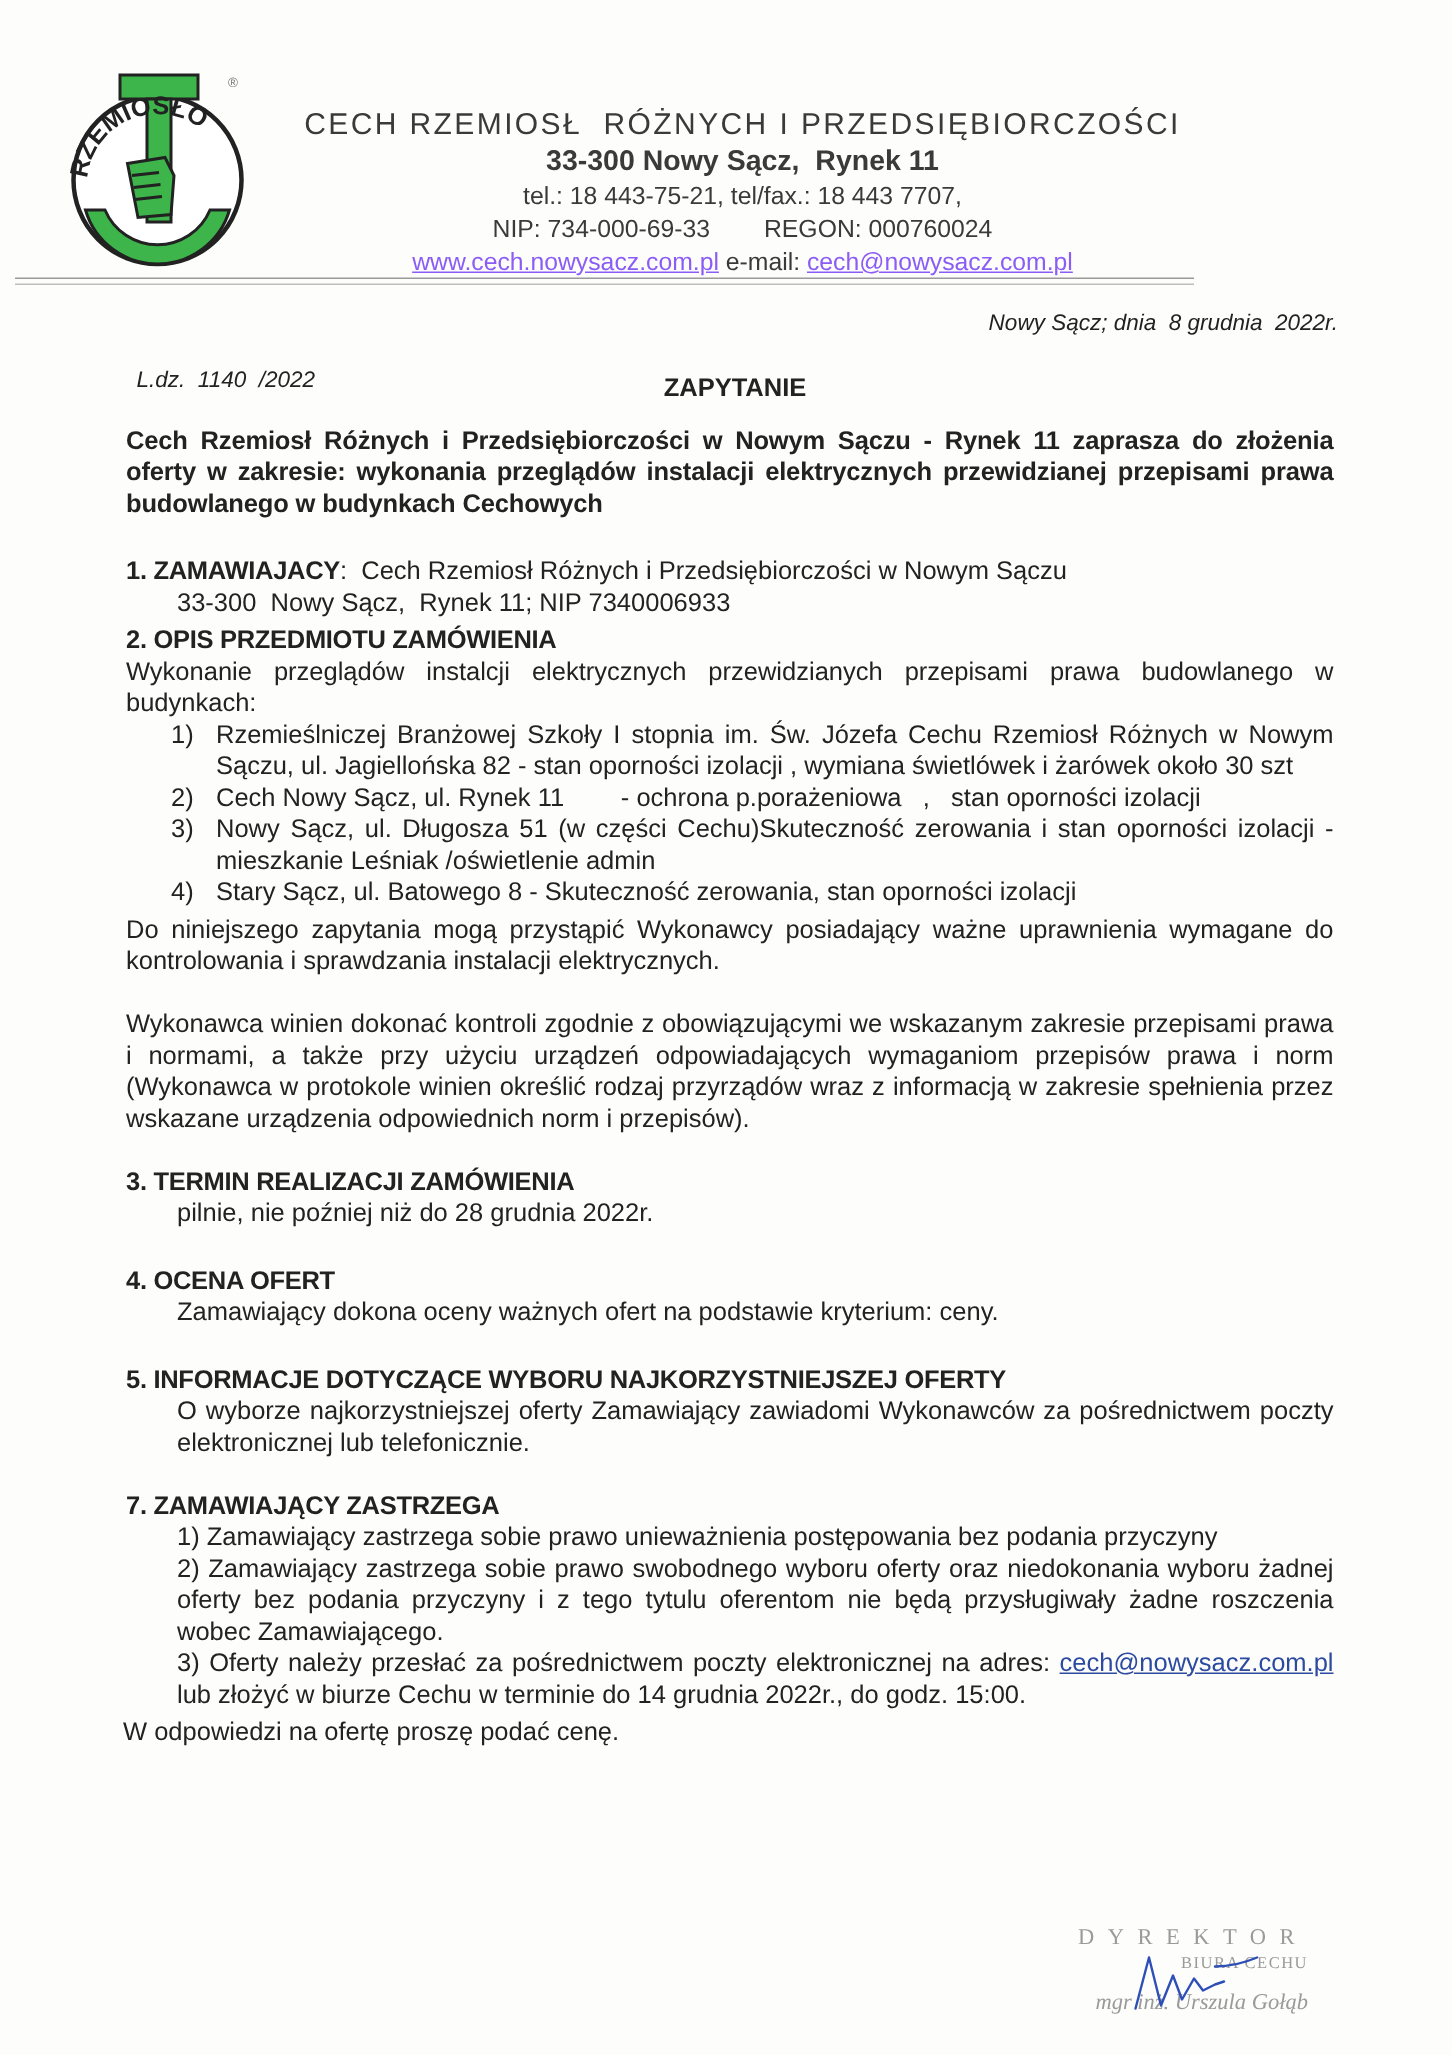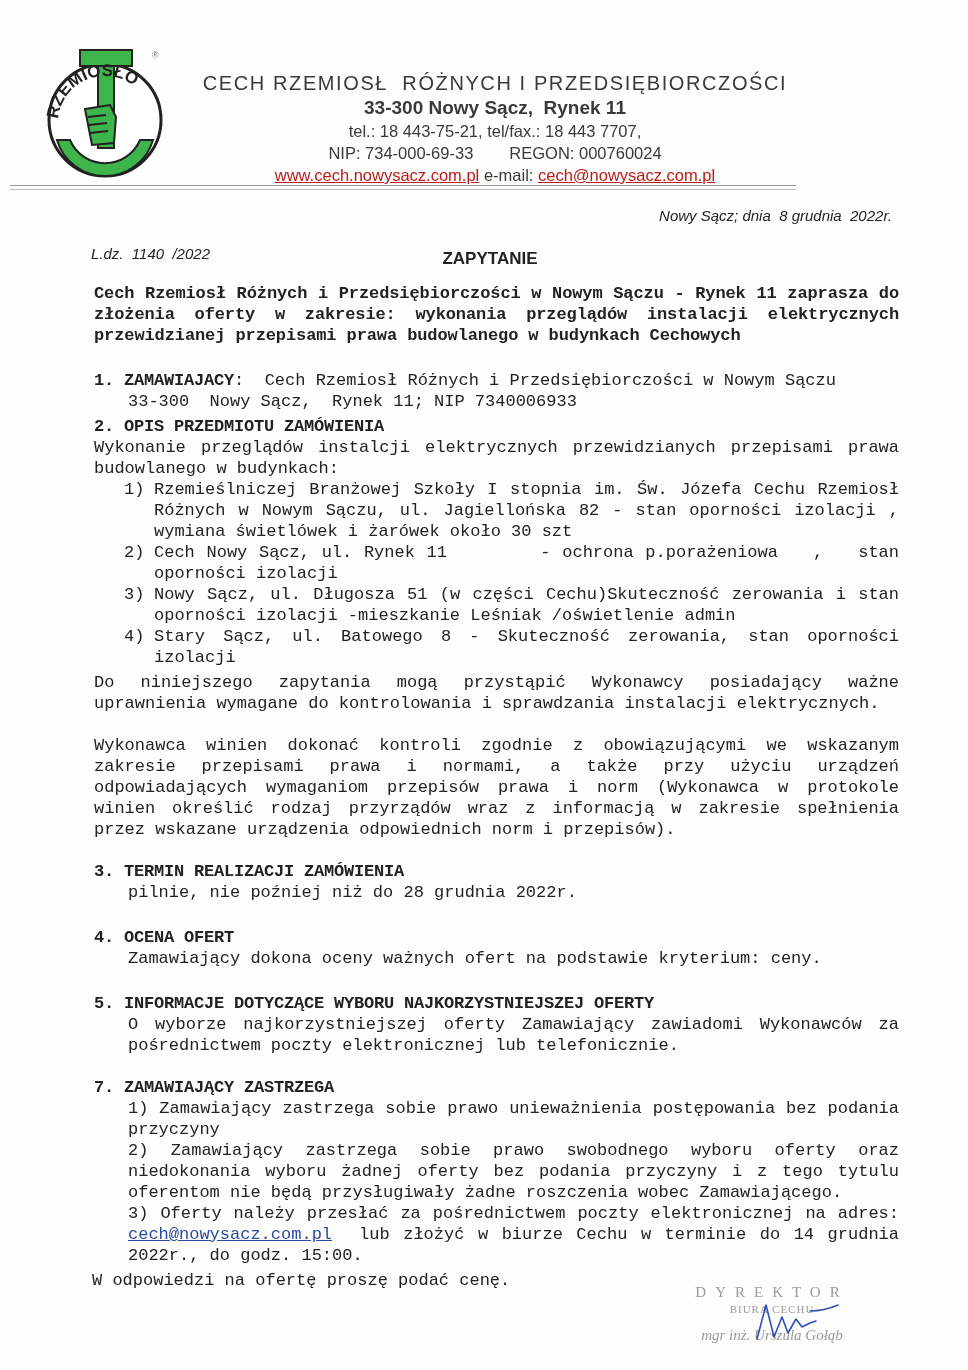--- a/index.html
+++ b/index.html
@@ -9,44 +9,44 @@
   }
   .page { position: absolute; left: 0; top: 0; width: 968px; height: 1370px; }
   
   .logo { position: absolute; left: 40px; top: 45px; width: 130px; height: 135px; }
   .reg-mark { position: absolute; left: 152px; top: 50px; font-size: 9px; color: #777; }
   .hdr { position: absolute; left: 190px; top: 72px; width: 610px; text-align: center; color: #3a3a3a; }
   .hdr .org { font-size: 20px; font-weight: normal; letter-spacing: 1.6px; margin-left: 0px; }
   .hdr .addr { font-size: 19px; font-weight: bold; margin-top: 2px; }
   .hdr .line { font-size: 16.5px; margin-top: 3px; }
   .hdr .nip-regon span + span { margin-left: 36px; margin-top: 35px; }
-  .hdr a { color: #b91c1c; text-decoration: underline; }
+  .hdr a { color: #8b5cf6; text-decoration: underline; }
   .rule { position: absolute; left: 10px; top: 185px; width: 786px; height: 3px;
           border-top: 1px solid #9a9a9a; border-bottom: 1px solid #bdbdbd; }
   
   .ref { position: absolute; left: 91px; top: 207px; font-size: 15px; font-style: italic; margin-top: 38px; }
   .date { position: absolute; right: 76px; top: 207px; font-size: 15px; font-style: italic; }
   .title { position: absolute; left: 0; width: 980px; top: 249px; text-align: center; font-size: 17px; font-weight: bold; }
   
-  .body { position: absolute; left: 94px; top: 283px; width: 805px; font-size: 17px; line-height: 21px; font-family: Liberation Mono, monospace; }
+  .body { position: absolute; left: 84px; top: 283px; width: 805px; font-size: 17px; line-height: 21px; }
   .intro { font-weight: bold; text-align: justify; letter-spacing: -0.1px; }
   .sec-h { font-weight: bold; letter-spacing: -0.2px; }
   .indent { padding-left: 34px; }
   .just { text-align: justify; }
   p { margin: 0; }
   ol.plain { list-style: none; margin: 0; padding: 0 0 0 30px; }
   ol.plain li { position: relative; padding-left: 30px; text-align: justify; }
   ol.plain li .num { position: absolute; left: 0; top: 0; }
   a.mail { color: #2b4aa0; text-decoration: underline; }
   .mt6 { margin-top: 4px; }
   .mt10 { margin-top: 24px; }
   .mt20 { margin-top: 21px; }
   .mt25 { margin-top: 24px; }
   
-  .stamp { position: absolute; left: 672px; top: 1284px; width: 200px; font-family: "Liberation Serif", serif; color: #9a9a9a; text-align: center; }
+  .stamp { position: absolute; left: 672px; top: 1284px; width: 200px; font-family: "Liberation Serif", serif; color: #9a9a9a; text-align: right; }
   .stamp .dyr { font-size: 15px; letter-spacing: 9px; }
   .stamp .biuro { font-size: 11px; letter-spacing: 1px; margin-top: 2px; }
   .stamp .name { font-size: 15px; font-style: italic; margin-top: 12px; }
   .signature { position: absolute; left: 752px; top: 1297px; width: 90px; height: 50px; }
 </style>
 </head>
 <body>
 
 <div class="page">
 

